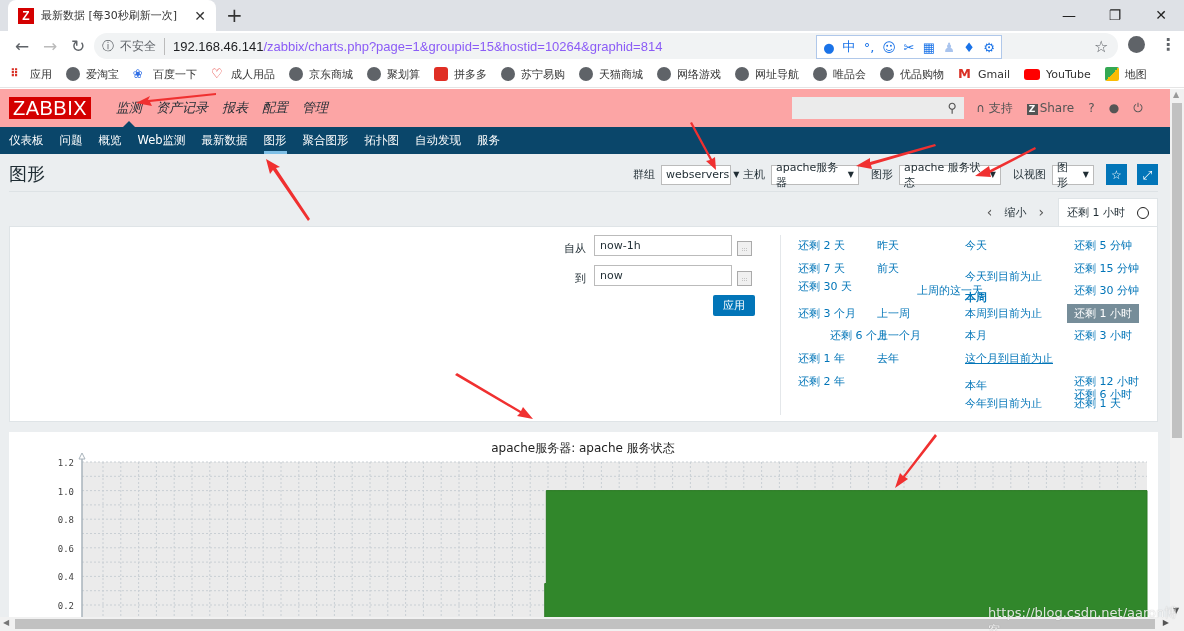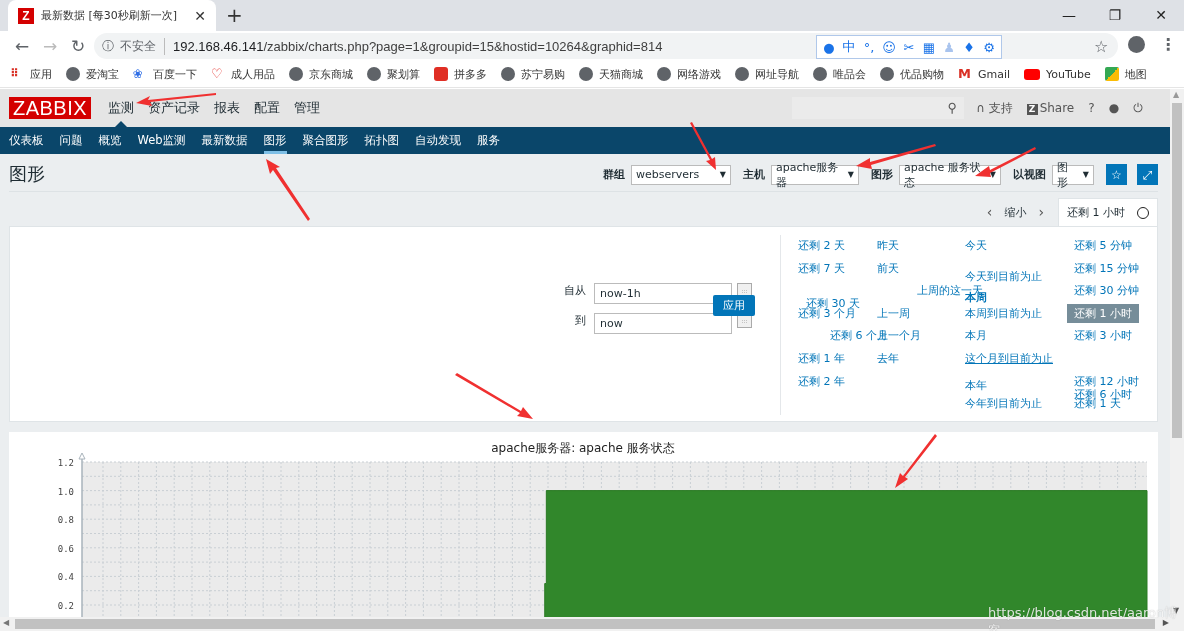--- a/index.html
+++ b/index.html
@@ -16,71 +16,71 @@
 .winctl span { width: 46px; height: 29px; display: flex; align-items: center; justify-content: center; font-size: 14px; color: #222; }
 
 .addrbar { height: 30px; background: #fff; display: flex; align-items: center; padding: 0 8px; position: relative; }
 .navbtn { width: 28px; text-align: center; font-size: 17px; color: #5f6368; }
 .navbtn.dim { color: #bbb; }
 .omnibox { position: absolute; left: 94px; top: 2px; width: 1024px; height: 26px; background: #f1f3f4; border-radius: 13px; display: flex; align-items: center; padding-left: 8px; }
 .omnibox .info { font-size: 12px; color: #5f6368; margin-right: 6px; }
 .omnibox .insecure { font-size: 12px; color: #5f6368; padding-right: 8px; border-right: 1px solid #bbb; margin-right: 8px; }
 .omnibox .url { font-size: 13px; color: #202124; font-family: "Liberation Sans", sans-serif; }
 .omnibox .url .host { color: #202124; }
-.omnibox .url .path { color: #404040; }
+.omnibox .url .path { color: #8b5cf6; }
 .imebar { position: absolute; left: 816px; top: 35px; width: 186px; height: 24px; border: 1px solid #b0c8ea; background: #fff; display: flex; align-items: center; gap: 4px; padding: 0 4px; }
 .imebar span { color: #1a73e8; font-size: 13px; width: 18px; text-align: center; }
 .star-ico { position: absolute; left: 1094px; top: 6px; font-size: 16px; color: #5f6368; }
 .profile-ico { position: absolute; left: 1128px; top: 5px; width: 17px; height: 17px; border-radius: 50%; background: #5f6368; }
 .menu-ico { position: absolute; left: 1160px; top: 4px; font-size: 16px; color: #5f6368; font-weight: bold; }
 
 .bookmarks { height: 27px; background: #fff; display: flex; align-items: center; padding-left: 10px; border-bottom: 1px solid #e5e5e5; }
 .bm { display: flex; align-items: center; margin-right: 14px; font-size: 11px; color: #333; white-space: nowrap; }
 .bm .bmi { width: 14px; height: 14px; border-radius: 50%; background: #5f6368; margin-right: 6px; display: inline-block; }
 .bm .bmi.apps { border-radius: 0; background: none; color: #d93025; font-size: 11px; font-weight: bold; line-height: 14px; }
 .bm .bmi.baidu { background: none; color: #2f6ee5; font-size: 12px; line-height: 14px; }
 .bm .bmi.heart { background: none; color: #e53935; font-size: 13px; line-height: 14px; }
 .bm .bmi.pdd { border-radius: 3px; background: #e02e24; }
 .bm .bmi.gmail { background: none; color: #d93025; font-weight: bold; font-size: 13px; line-height: 14px; }
 .bm .bmi.yt { border-radius: 3px; background: #ff0000; width: 16px; height: 11px; }
 .bm .bmi.map { border-radius: 2px; background: linear-gradient(135deg,#34a853 50%,#fbbc04 50%); }
 
 
-.zbx-top { position: absolute; top: 89px; left: 0; width: 1170px; height: 38px; background: #e5e5e5; }
+.zbx-top { position: absolute; top: 89px; left: 0; width: 1170px; height: 38px; background: #fca5a5; }
 .logo { position: absolute; left: 9px; top: 8px; width: 82px; height: 22px; background: #d40000; color: #fff; font-family: "Liberation Sans", sans-serif; font-size: 20px; line-height: 22px; text-align: center; letter-spacing: 0.5px; }
-.topmenu { position: absolute; left: 108px; top: 0; height: 38px; display: flex; }
+.topmenu { position: absolute; left: 116px; top: 0; height: 38px; display: flex; font-style: italic; }
 .topmenu .tm { padding: 0 8px 0 0; margin-right: 6px; line-height: 38px; font-size: 13px; color: #1f2c33; position: relative; }
 .topmenu .tm.active::after { content: ""; position: absolute; left: 7px; bottom: 0; border-left: 6px solid transparent; border-right: 6px solid transparent; border-bottom: 6px solid #0a466a; }
 .search-box { position: absolute; left: 792px; top: 8px; width: 172px; height: 22px; background: #ebebeb; border: 1px solid #ebebeb; }
 .search-box .sico { position: absolute; right: 6px; top: 2px; font-size: 13px; color: #555; }
 .top-util { position: absolute; left: 976px; top: 0; height: 38px; display: flex; align-items: center; gap: 14px; font-size: 12px; color: #555; }
 .top-util .z { display: inline-block; background: #555; color: #fff; font-weight: bold; font-size: 9px; width: 11px; height: 11px; line-height: 11px; text-align: center; margin-right: 2px; }
 
 .submenu { position: absolute; top: 127px; left: 0; width: 1170px; height: 27px; background: #0a466a; display: flex; padding-left: 9px; }
 .submenu .sm { color: #fff; font-size: 11.5px; line-height: 27px; margin-right: 16px; position: relative; }
 .submenu .sm.active::after { content: ""; position: absolute; left: 0; right: 0; bottom: 0; height: 3px; background: #7ebfe6; }
 
 
 .page { position: absolute; top: 154px; left: 0; width: 1170px; height: 463px; background: #ebeef0; }
 .page-title { position: absolute; left: 9px; top: 8px; font-size: 18px; color: #1f2c33; }
 .filters { position: absolute; right: 12px; top: 10px; display: flex; align-items: center; gap: 6px; font-size: 11px; }
-.filters label { color: #1f2c33; font-weight: bold; }
+.filters label { color: #1f2c33; }
 .sel { height: 20px; border: 1px solid #bbb; background: #fff; display: flex; align-items: center; justify-content: space-between; padding: 0 4px; font-size: 11px; color: #1f2c33; margin-right: 6px; }
 .sel .arr { font-size: 8px; margin-left: 4px; }
 .iconbtn { width: 21px; height: 21px; background: #0275b8; color: #fff; display: flex; align-items: center; justify-content: center; font-size: 12px; margin-left: 4px; }
 .title-sep { position: absolute; left: 9px; right: 12px; top: 37px; height: 1px; background: #dde2e5; }
 
 .timetabs { position: absolute; right: 12px; top: 44px; height: 28px; display: flex; align-items: center; font-size: 11px; }
 .timetabs .chev { color: #555; font-size: 14px; margin: 0 12px; }
 .timetabs .zoomout { color: #1f2c33; }
 .timetabs .cur { background: #fff; height: 28px; padding: 0 8px; display: flex; align-items: center; gap: 12px; border: 1px solid #dfe4e7; border-bottom: none; margin-left: 2px; }
 .clock { width: 12px; height: 12px; border: 1.5px solid #222; border-radius: 50%; display: inline-block; position: relative; }
 
 .filter-panel { position: absolute; left: 9px; top: 72px; width: 1149px; height: 196px; background: #fff; border: 1px solid #dfe4e7; }
-.tf-row { position: absolute; display: flex; align-items: flex-start; font-size: 11px; margin-top: 48px; }
+.tf-row { position: absolute; display: flex; align-items: flex-end; font-size: 11px; }
 .tf-row label { width: 30px; text-align: right; margin-right: 8px; color: #1f2c33; }
 .tf-row .inp { width: 138px; height: 21px; border: 1px solid #bbb; padding-left: 5px; line-height: 19px; color: #1f2c33; }
 .cal { width: 15px; height: 15px; border: 1px solid #aaa; background: #f0f0f0; margin-left: 5px; font-size: 6px; color: #999; display: flex; align-items: center; justify-content: center; }
 .apply-btn { position: absolute; left: 703px; top: 68px; width: 42px; height: 21px; background: #0275b8; color: #fff; font-size: 11px; display: flex; align-items: center; justify-content: center; border-radius: 2px; }
 .quick-sep { position: absolute; left: 770px; top: 8px; width: 1px; height: 180px; background: #e4e7ea; }
 .quick { position: absolute; font-size: 11px; color: #0275b8; white-space: nowrap; }
 .quick.sel-q { background: #768d99; color: #fff; padding: 2px 7px; }
 
 .graph-panel { position: absolute; left: 9px; top: 278px; width: 1149px; height: 190px; background: #fff; }
 .graph-panel svg { position: absolute; left: 0; top: 0; }
@@ -238,21 +238,21 @@
   <span class="sm">聚合图形</span>
   <span class="sm">拓扑图</span>
   <span class="sm">自动发现</span>
   <span class="sm">服务</span>
 </div>
 
 <div class="page">
   <div class="page-title">图形</div>
   <div class="filters">
     <label>群组</label>
-    <div class="sel" style="width:100px">
+    <div class="sel" style="width:70px">
         <span>webservers</span>
         <span class="arr">▼</span>
       </div>
     <label>主机</label>
     <div class="sel" style="width:88px">
         <span>apache服务器</span>
         <span class="arr">▼</span>
       </div>
     <label>图形</label>
     <div class="sel" style="width:102px">
@@ -288,21 +288,21 @@
     <div class="tf-row" style="left:546px; top:38px">
       <label>到</label>
       <div class="inp">now</div>
       <div class="cal">:::</div>
     </div>
     <div class="apply-btn">应用</div>
     <div class="quick-sep"></div>
     <div id="quick-ranges">
         <span class="quick" style="left: 788px; top: 11px;">还剩 2 天</span>
         <span class="quick" style="left: 788px; top: 33.6px;">还剩 7 天</span>
-        <span class="quick" style="left: 788px; top: 69px; margin-left: 8px;">还剩 30 天</span>
+        <span class="quick" style="left: 788px; top: 52px;">还剩 30 天</span>
         <span class="quick" style="left: 788px; top: 78.8px;">还剩 3 个月</span>
         <span class="quick" style="left: 788px; top: 101.4px; margin-left: 32px;">还剩 6 个月</span>
         <span class="quick" style="left: 788px; top: 124px;">还剩 1 年</span>
         <span class="quick" style="left: 788px; top: 146.6px;">还剩 2 年</span>
         <span class="quick" style="left: 867px; top: 11px;">昨天</span>
         <span class="quick" style="left: 867px; top: 33.6px;">前天</span>
         <span class="quick" style="left: 867px; top: 56.2px; margin-left: 40px;">上周的这一天</span>
         <span class="quick" style="left: 867px; top: 78.8px;">上一周</span>
         <span class="quick" style="left: 867px; top: 101.4px;">上一个月</span>
         <span class="quick" style="left: 867px; top: 124px;">去年</span>

